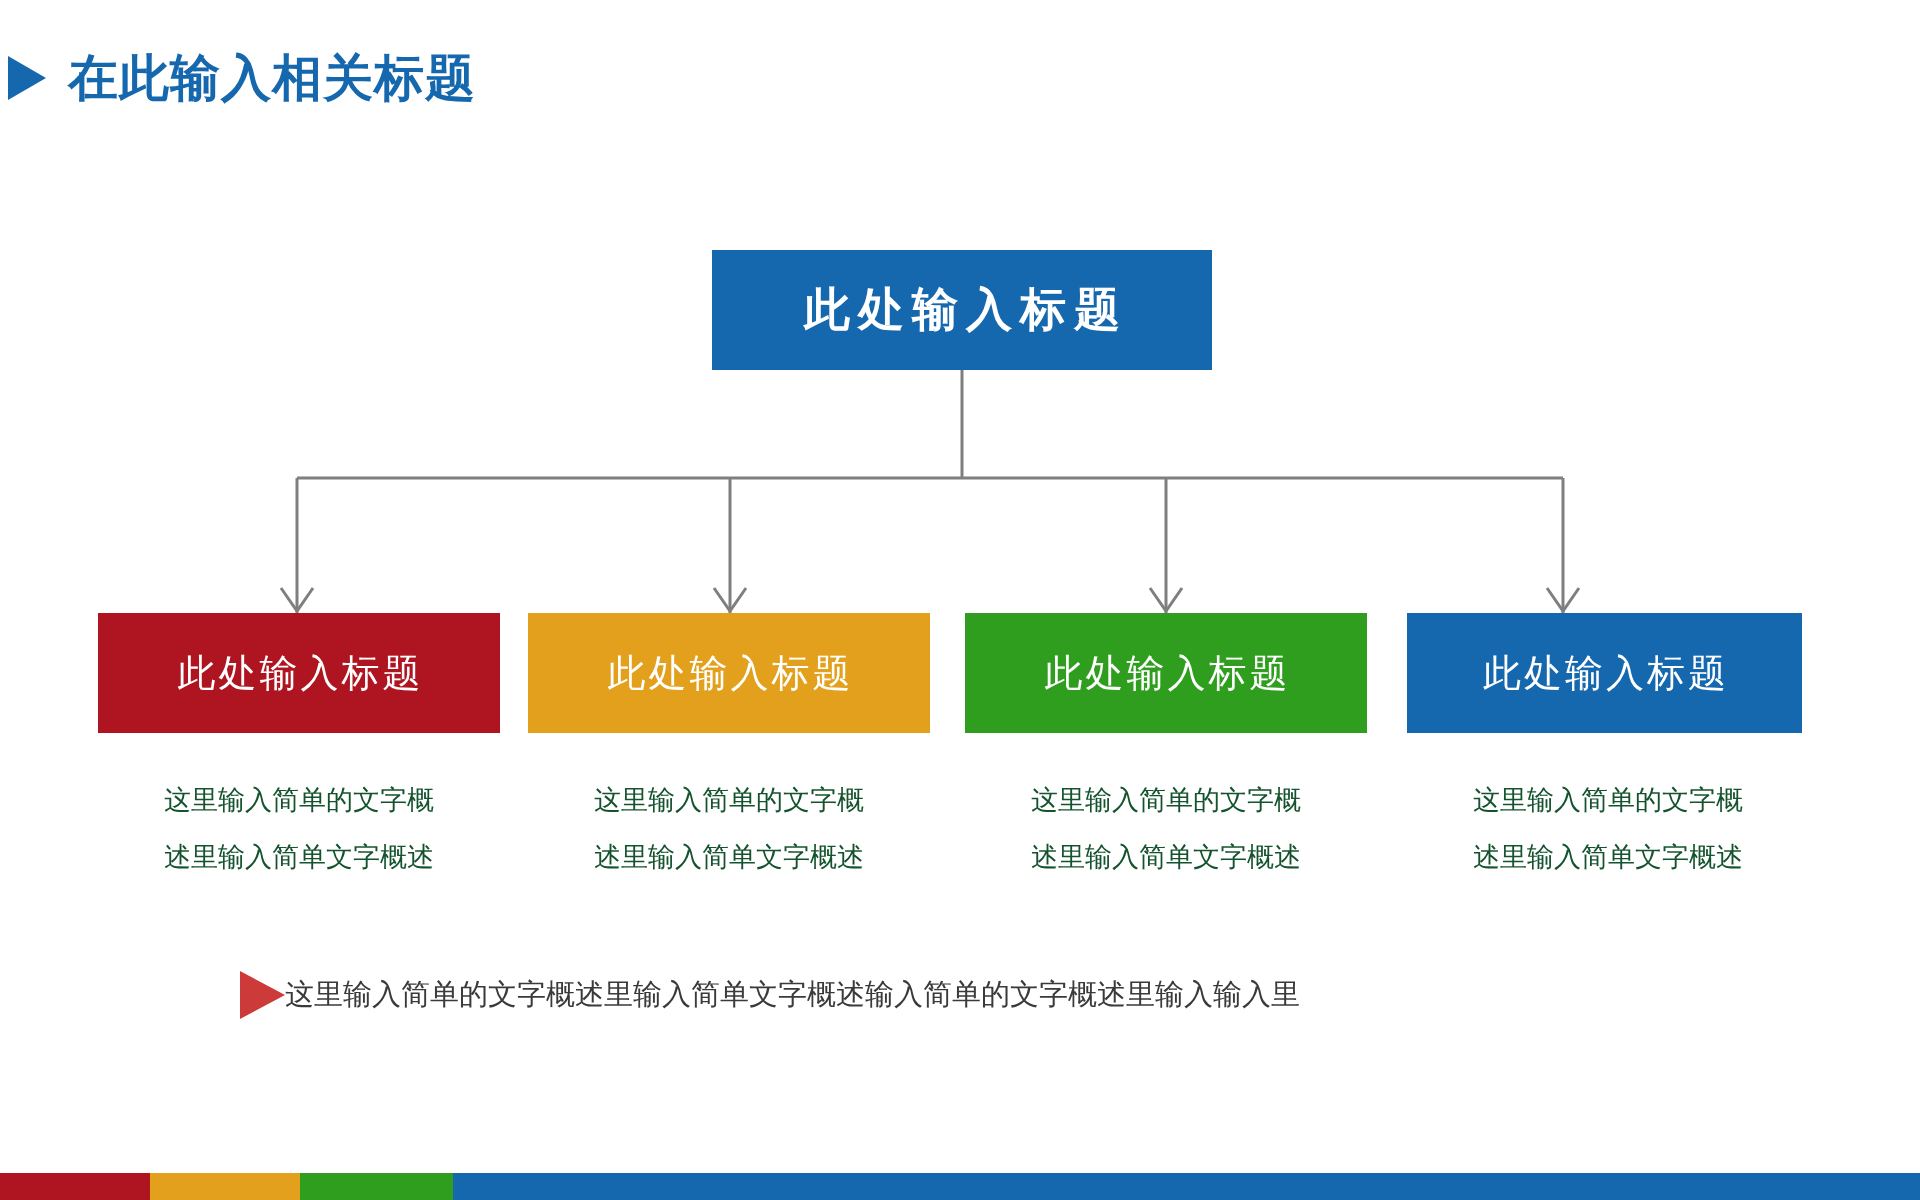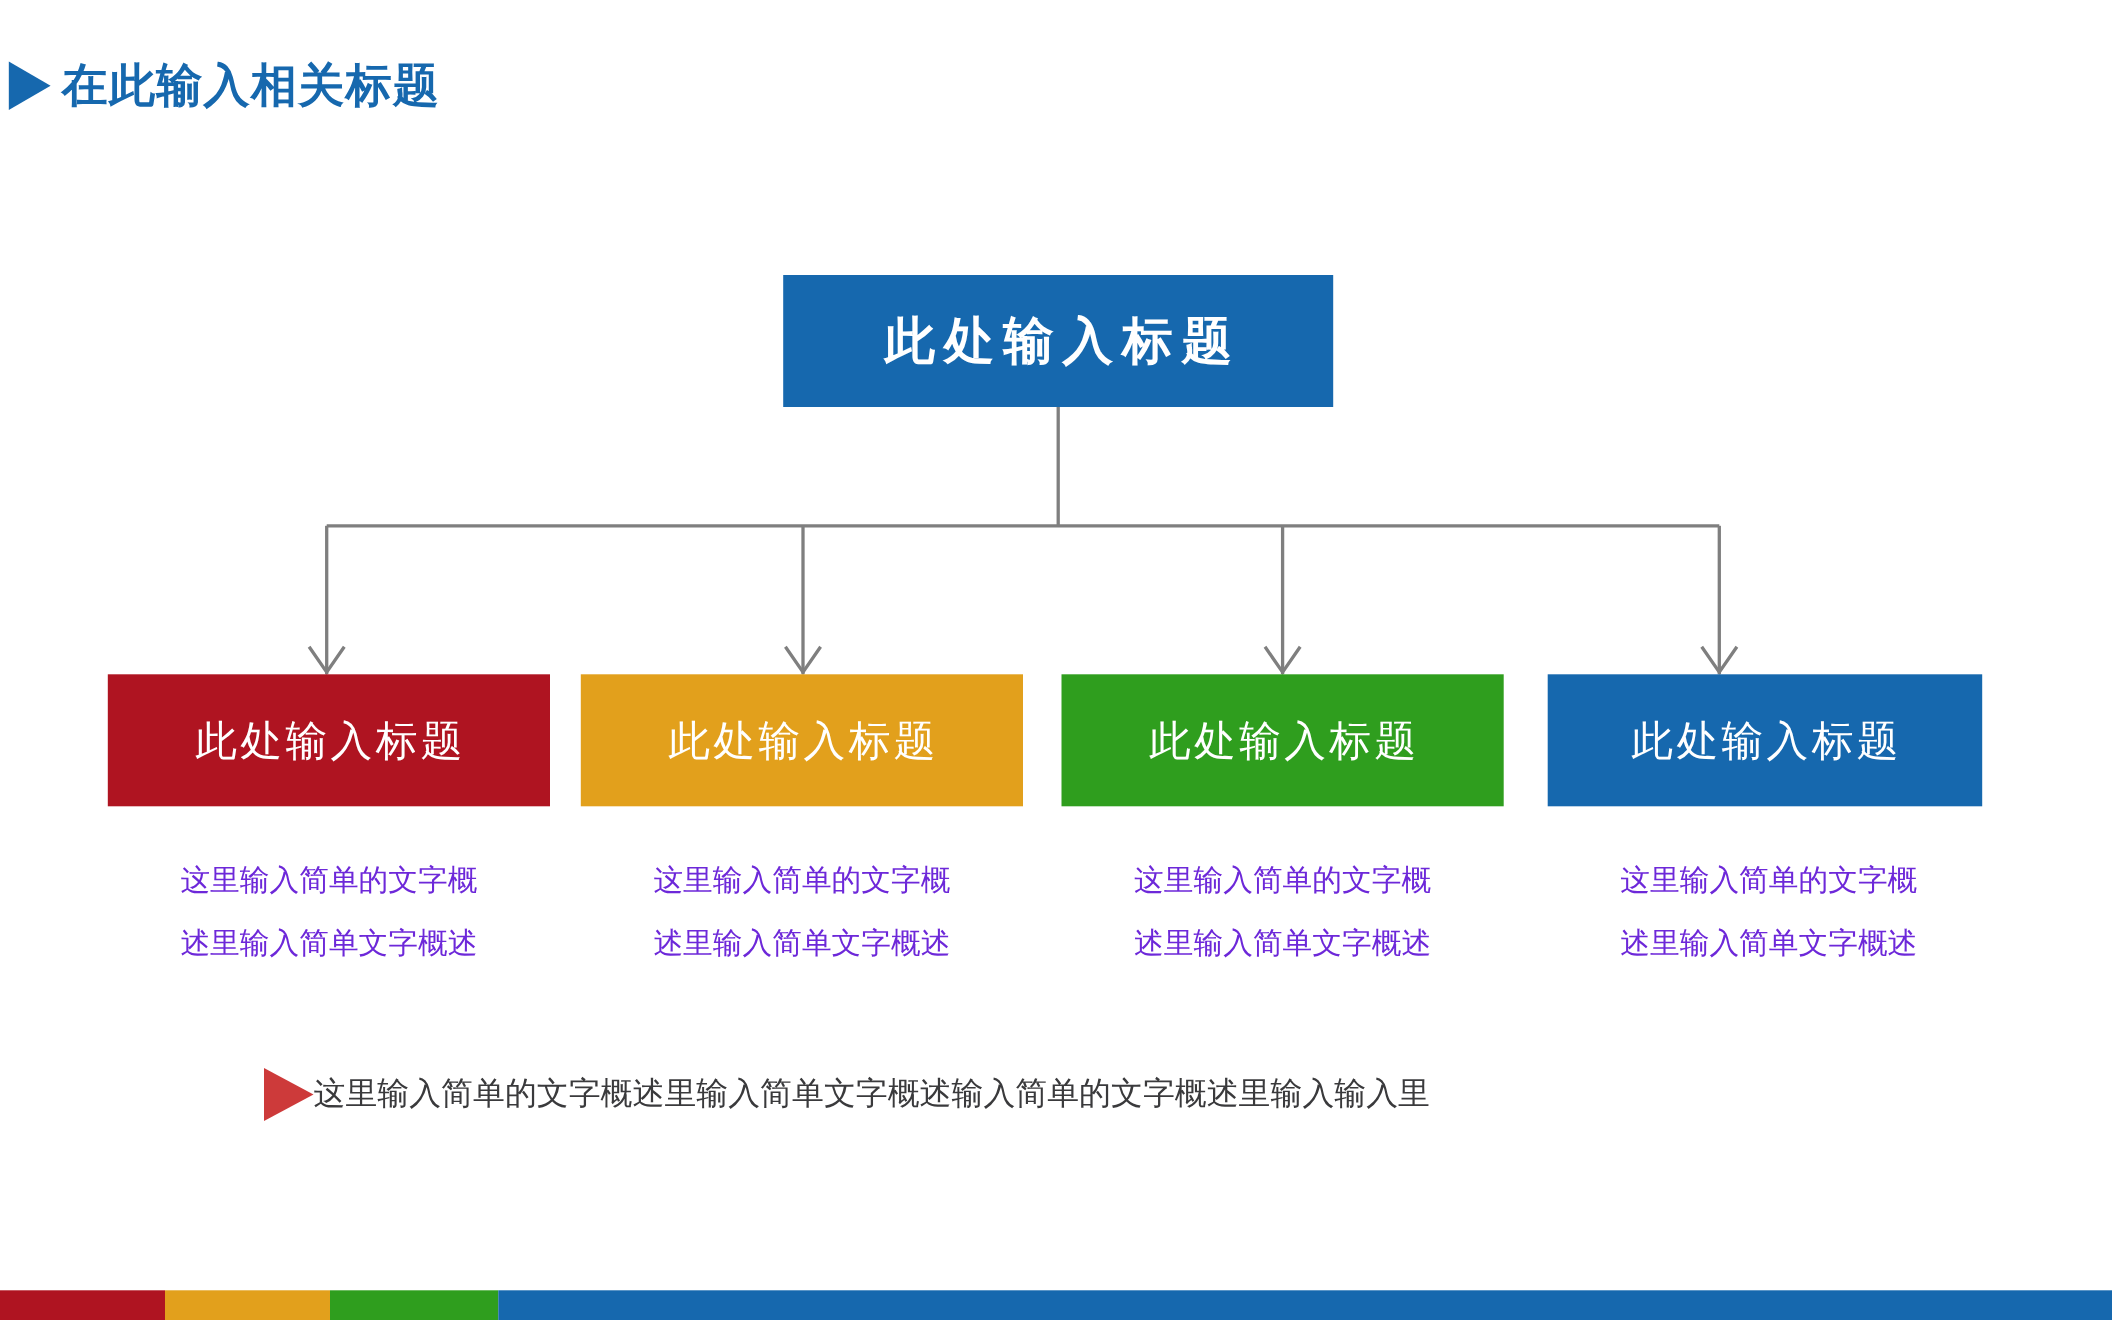--- a/index.html
+++ b/index.html
@@ -35,22 +35,22 @@
   .title-triangle {
     width: 0;
     height: 0;
     margin-left: 8px;
     border-top: 22px solid transparent;
     border-bottom: 22px solid transparent;
     border-left: 38px solid #1668AE;
     flex: 0 0 auto;
   }
   .title-text {
-    margin-left: 10px;
-    font-size: 42px;
+    margin-left: 22px;
+    font-size: 50px;
     font-weight: bold;
     color: #1668AE;
     letter-spacing: 1px;
     white-space: nowrap;
     font-family: "Liberation Sans", sans-serif;
   }
 
   
   .root-box {
     position: absolute;
@@ -105,21 +105,21 @@
   .leaf-3 { left: 1407px; width: 395px; background: #1668AE; }
 
   
   .desc {
     position: absolute;
     top: 772px;
     width: 402px;
     font-family: "Liberation Serif", "DejaVu Serif", serif;
     font-size: 27px;
     line-height: 57px;
-    color: #6d28d9;
+    color: #14532d;
     text-align: center;
   }
   .desc-0 { left: 98px;  }
   .desc-1 { left: 528px; }
   .desc-2 { left: 965px; }
   .desc-3 { left: 1407px; }
   .desc .desc-line { display: block; white-space: nowrap; }
 
   
   .caption-row {

